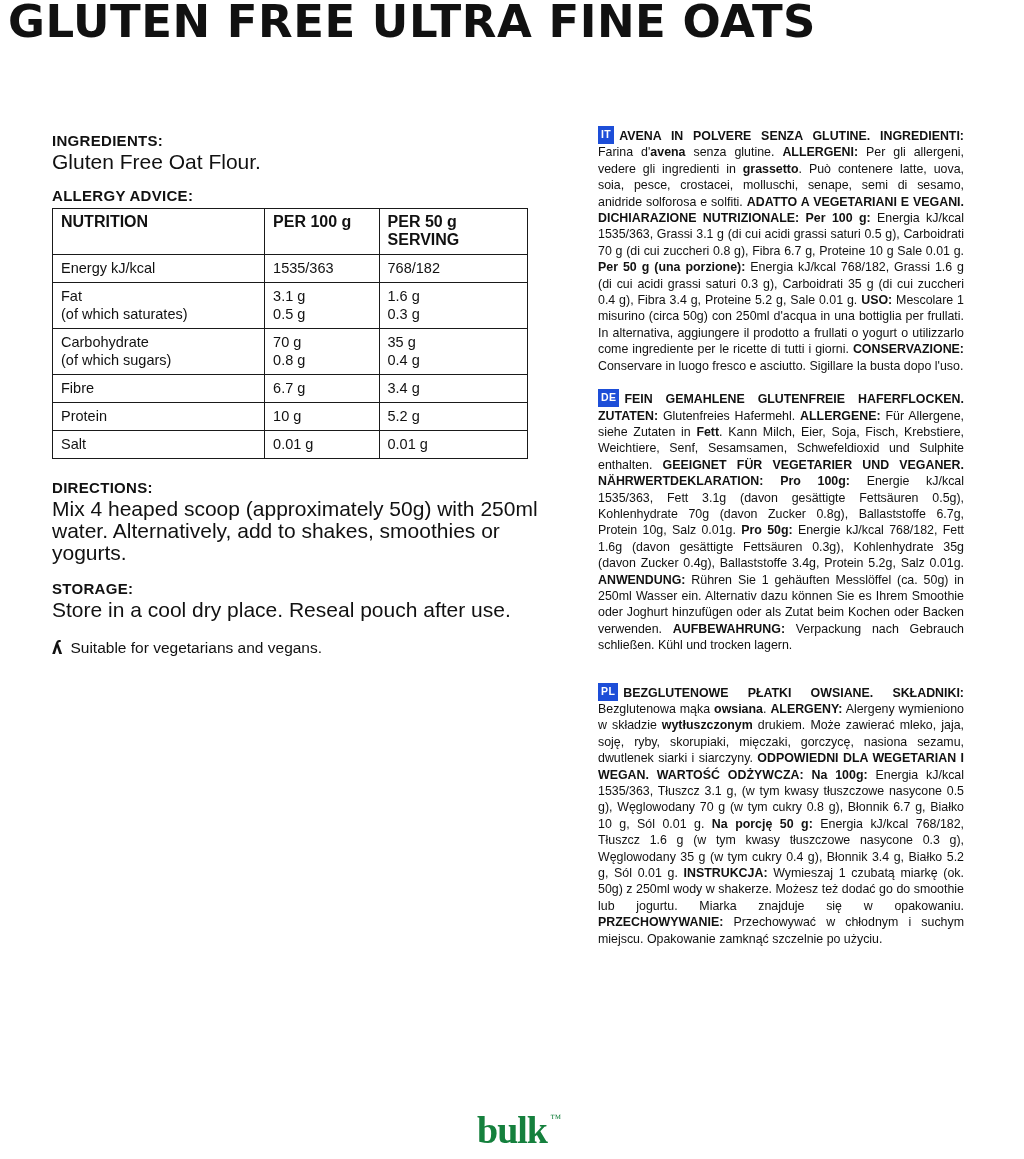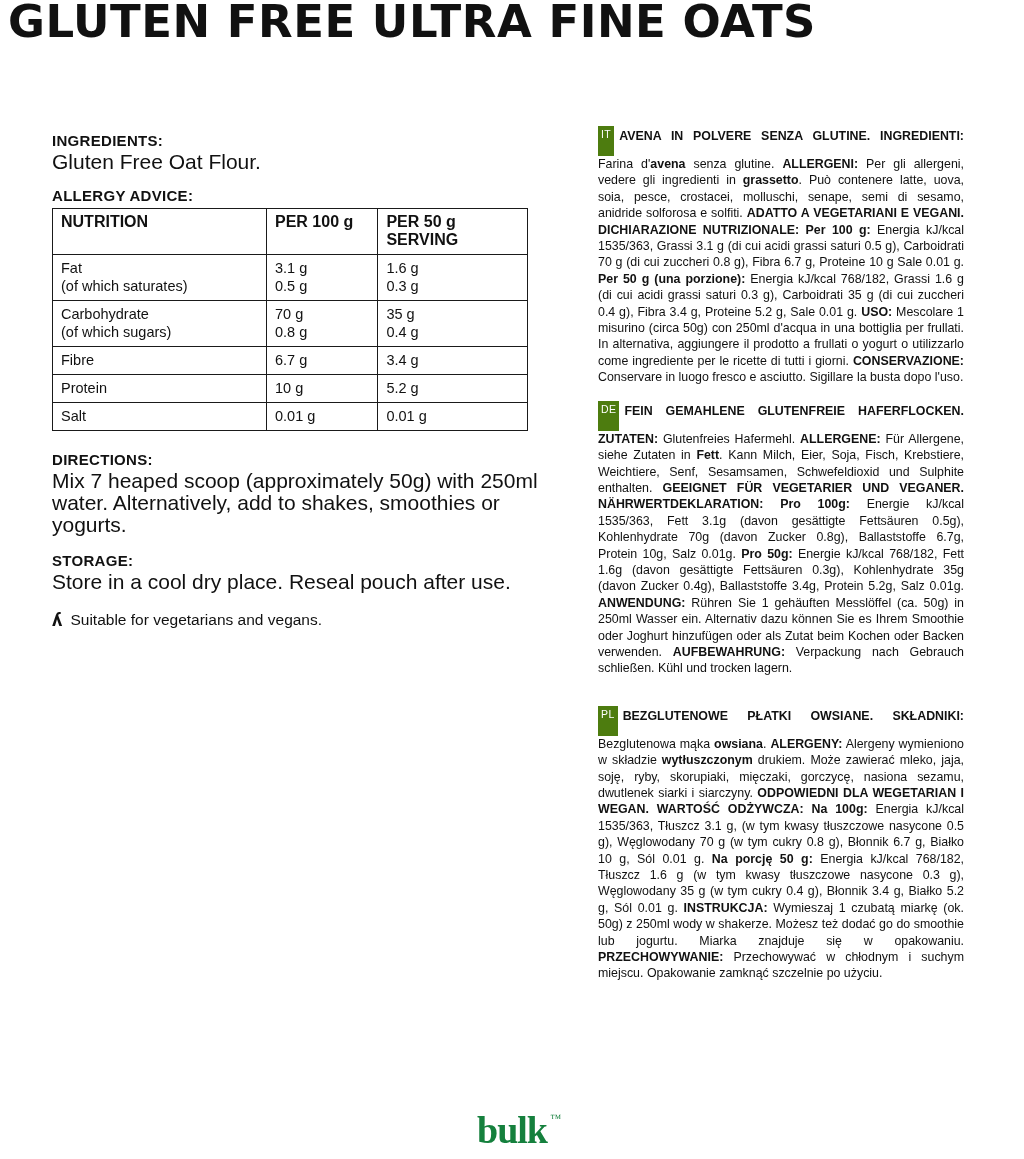--- a/index.html
+++ b/index.html
@@ -105,26 +105,26 @@
     font-size: 16px;
     font-weight: bold;
     transform: scaleY(1.15);
   }
 
   
   .langblock { margin-bottom: 15px; }
   .langblock:last-child { margin-bottom: 0; margin-top: 29px; }
   .langcode {
     display: inline-block;
-    background: #4d7c0f;
+    background: #1d4ed8;
     color: #ffffff;
     font-size: 10.5px;
-    font-weight: normal;
+    font-weight: bold;
     line-height: 12px;
-    padding: 2px 3px 16px 3px;
+    padding: 2px 3px 4px 3px;
     letter-spacing: 0.4px;
     vertical-align: 2px;
     margin-right: 5px;
     font-family: "Liberation Sans", sans-serif;
   }
   .b { font-weight: bold; }
   .rtxt { display: inline; }
 
   
   .footer {
@@ -170,20 +170,31 @@
       <thead>
         <tr>
           <th>NUTRITION</th>
           <th>PER 100 g</th>
           <th>PER 50 g SERVING</th>
         </tr>
       </thead>
       <tbody>
         <tr>
           <td class="colname">
+            <span class="sub">Energy kJ/kcal</span>
+          </td>
+          <td class="c2">
+            <span class="sub">1535/363</span>
+          </td>
+          <td class="c3">
+            <span class="sub">768/182</span>
+          </td>
+        </tr>
+        <tr>
+          <td class="colname">
             <span class="sub">Fat</span>
             <span class="sub">(of which saturates)</span>
           </td>
           <td class="c2">
             <span class="sub">3.1 g</span>
             <span class="sub">0.5 g</span>
           </td>
           <td class="c3">
             <span class="sub">1.6 g</span>
             <span class="sub">0.3 g</span>
@@ -233,21 +244,21 @@
             <span class="sub">0.01 g</span>
           </td>
           <td class="c3">
             <span class="sub">0.01 g</span>
           </td>
         </tr>
       </tbody>
     </table>
 
     <div class="lbl">DIRECTIONS:</div>
-    <div class="ltxt">Mix 7 heaped scoop (approximately 50g) with 250ml water. Alternatively, add to shakes, smoothies or yogurts.</div>
+    <div class="ltxt">Mix 4 heaped scoop (approximately 50g) with 250ml water. Alternatively, add to shakes, smoothies or yogurts.</div>
 
     <div class="lbl">STORAGE:</div>
     <div class="ltxt">Store in a cool dry place. Reseal pouch after use.</div>
 
     <div class="vegline">
       <span class="vegmark">ʎ</span>
       <span>Suitable for vegetarians and vegans.</span>
     </div>
   </div>
 

